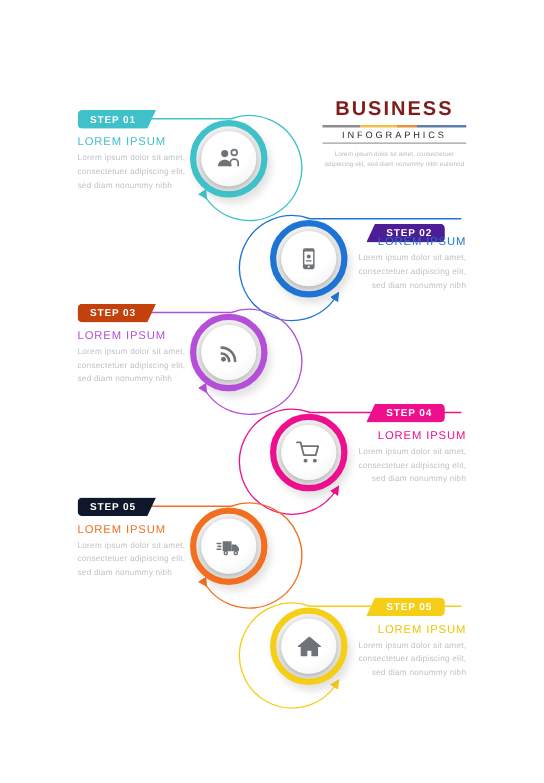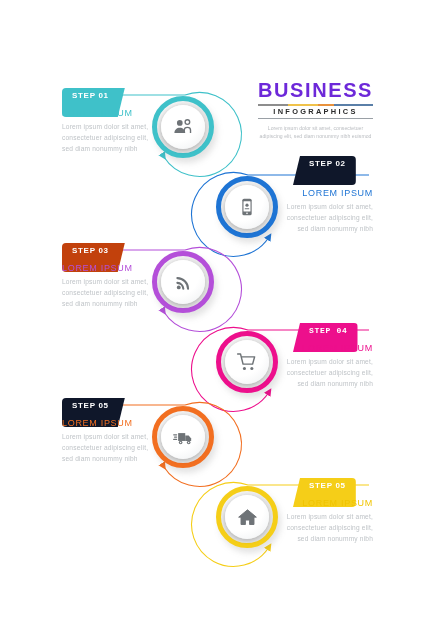--- a/index.html
+++ b/index.html
@@ -8,27 +8,27 @@
     background:#ffffff;
     font-family:"Liberation Sans", sans-serif;
     overflow:hidden;
     position:relative;
   }
   .canvas{position:relative;width:435px;height:626px;}
 
   
   .title-block{position:absolute;left:258px;top:80px;width:115px;text-align:center;}
   .title-main{
-    font-size:20px;font-weight:700;letter-spacing:1.6px;
-    color:#6d28d9;line-height:1;white-space:nowrap;
+    font-size:16px;font-weight:700;letter-spacing:1.6px;
+    color:#7f1d1d;line-height:1;white-space:nowrap;
   }
   .title-rule{height:2.2px;width:100%;margin:3.5px 0 2.5px 0;
     background:linear-gradient(to right,#8d8d8d 0%,#8d8d8d 26%,#f0c24a 26%,#f0c24a 52%,#e8913c 52%,#e8913c 66%,#5a7fa8 66%,#5a7fa8 100%);}
   .title-sub{
-    font-size:7.4px;font-weight:700;letter-spacing:2.3px;
+    font-size:7.4px;font-weight:400;letter-spacing:2.3px;
     color:#2b2b2b;line-height:1;white-space:nowrap;
   }
   .title-rule2{height:1.1px;width:100%;background:#9aa0a6;margin:2.5px 0 5px 0;}
   .title-desc{font-size:5.1px;color:#b9bcc0;line-height:1.62;letter-spacing:.05px;}
 
   
   .step{position:absolute;}
   .ring-wrap{position:absolute;width:62px;height:62px;}
   .ring{
     position:absolute;left:0;top:0;width:62px;height:62px;border-radius:50%;
@@ -39,21 +39,21 @@
     background:rgba(80,80,80,.16);filter:blur(3px);
   }
   .disc{
     position:absolute;left:9px;top:9px;width:44px;height:44px;border-radius:50%;
     background:radial-gradient(circle at 34% 28%,#ffffff 0%,#ffffff 55%,#eceef0 100%);
     box-shadow:0 2px 4px rgba(0,0,0,.20), inset 0 1px 2px rgba(255,255,255,.9);
     display:flex;align-items:center;justify-content:center;
   }
   .disc svg{display:block;}
   .badge{
-    position:absolute;height:29px;line-height:15px;
+    position:absolute;height:15px;line-height:15px;
     font-size:8px;font-weight:700;letter-spacing:.7px;color:#ffffff;
     padding:0 10px;white-space:nowrap;
   }
   .badge.left{border-radius:4px 0 0 4px;
     clip-path:polygon(0 0,100% 0,calc(100% - 7px) 100%,0 100%);padding-right:16px;}
   .badge.right{border-radius:0 4px 4px 0;
     clip-path:polygon(7px 0,100% 0,100% 100%,0 100%);padding-left:16px;}
   .txt{position:absolute;width:98px;}
   .txt h3{margin:0 0 2.5px 0;font-size:9px;font-weight:400;letter-spacing:.7px;}
   .txt p{margin:0;font-size:6.6px;line-height:1.72;color:#bfc3c7;letter-spacing:.18px;}
@@ -123,21 +123,21 @@
           <circle cx="8.5" cy="7.5" r="3.1" fill="#6E7377"></circle>
           <path d="M2.6 18.5c0-3.4 2.7-5.6 5.9-5.6s5.9 2.2 5.9 5.6z" fill="#6E7377"></path>
           <circle cx="16.8" cy="6.6" r="2.5" fill="none" stroke="#6E7377" stroke-width="1.5"></circle>
           <path d="M13.4 18.5v-3.2c0-1.6 1.5-2.9 3.4-2.9s3.4 1.3 3.4 2.9v3.2" fill="none" stroke="#6E7377" stroke-width="1.5" stroke-linejoin="round"></path>
         </svg>
       </div>
     </div>
   </div>
 
   <div class="step" style="left:0;top:0;">
-    <div class="badge right" style="left:293px;top:156px;background:#0f172a;">STEP 02</div>
+    <div class="badge right" style="left:293px;top:179px;background:#4c1d95;">STEP 02</div>
     <div class="txt r" style="left:275px;top:188px;">
       <h3 style="color:#1E74D4;">LOREM IPSUM</h3>
       <p>Lorem ipsum dolor sit amet, consectetuer adipiscing elit, sed diam nonummy nibh</p>
     </div>
     <div class="ring-wrap" style="left:216px;top:176px;">
       <div class="ring-shadow"></div>
       <div class="ring" style="border-color:#1E74D4;"></div>
       <div class="disc">
         <svg width="20" height="20" viewBox="0 0 24 24">
           <rect x="6.4" y="2" width="11.2" height="20" rx="2" fill="#6E7377"></rect>
@@ -163,21 +163,21 @@
         <svg width="21" height="21" viewBox="0 0 24 24">
           <circle cx="6.6" cy="17.6" r="2.2" fill="#6E7377"></circle>
           <path d="M5 12.4a7.2 7.2 0 0 1 6.8 6.8" fill="none" stroke="#6E7377" stroke-width="2.4" stroke-linecap="round"></path>
           <path d="M5 7.0a12.4 12.4 0 0 1 12.2 12.2" fill="none" stroke="#6E7377" stroke-width="2.4" stroke-linecap="round"></path>
         </svg>
       </div>
     </div>
   </div>
 
   <div class="step" style="left:0;top:0;">
-    <div class="badge right" style="left:293px;top:323px;background:#ED0F8C;font-family:Liberation Mono, monospace;">STEP 04</div>
+    <div class="badge right" style="left:293px;top:323px;background:#ED0F8C;">STEP 04</div>
     <div class="txt r" style="left:275px;top:343px;">
       <h3 style="color:#ED0F8C;">LOREM IPSUM</h3>
       <p>Lorem ipsum dolor sit amet, consectetuer adipiscing elit, sed diam nonummy nibh</p>
     </div>
     <div class="ring-wrap" style="left:216px;top:331px;">
       <div class="ring-shadow"></div>
       <div class="ring" style="border-color:#ED0F8C;"></div>
       <div class="disc">
         <svg width="22" height="22" viewBox="0 0 24 24">
           <path d="M1.8 3.2h3.1l2.8 11.1h10.4l2.2-7.9H6.2" fill="none" stroke="#6E7377" stroke-width="1.6" stroke-linecap="round" stroke-linejoin="round"></path>

